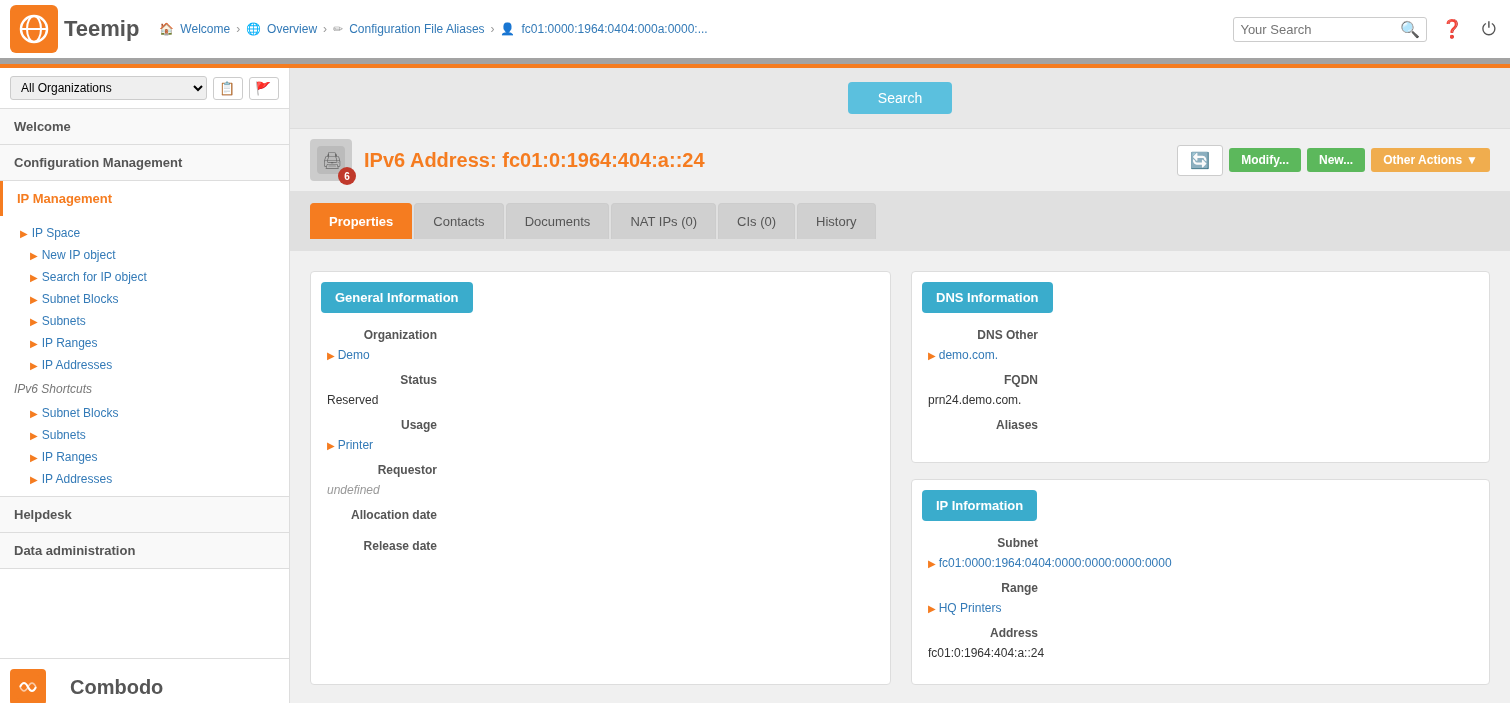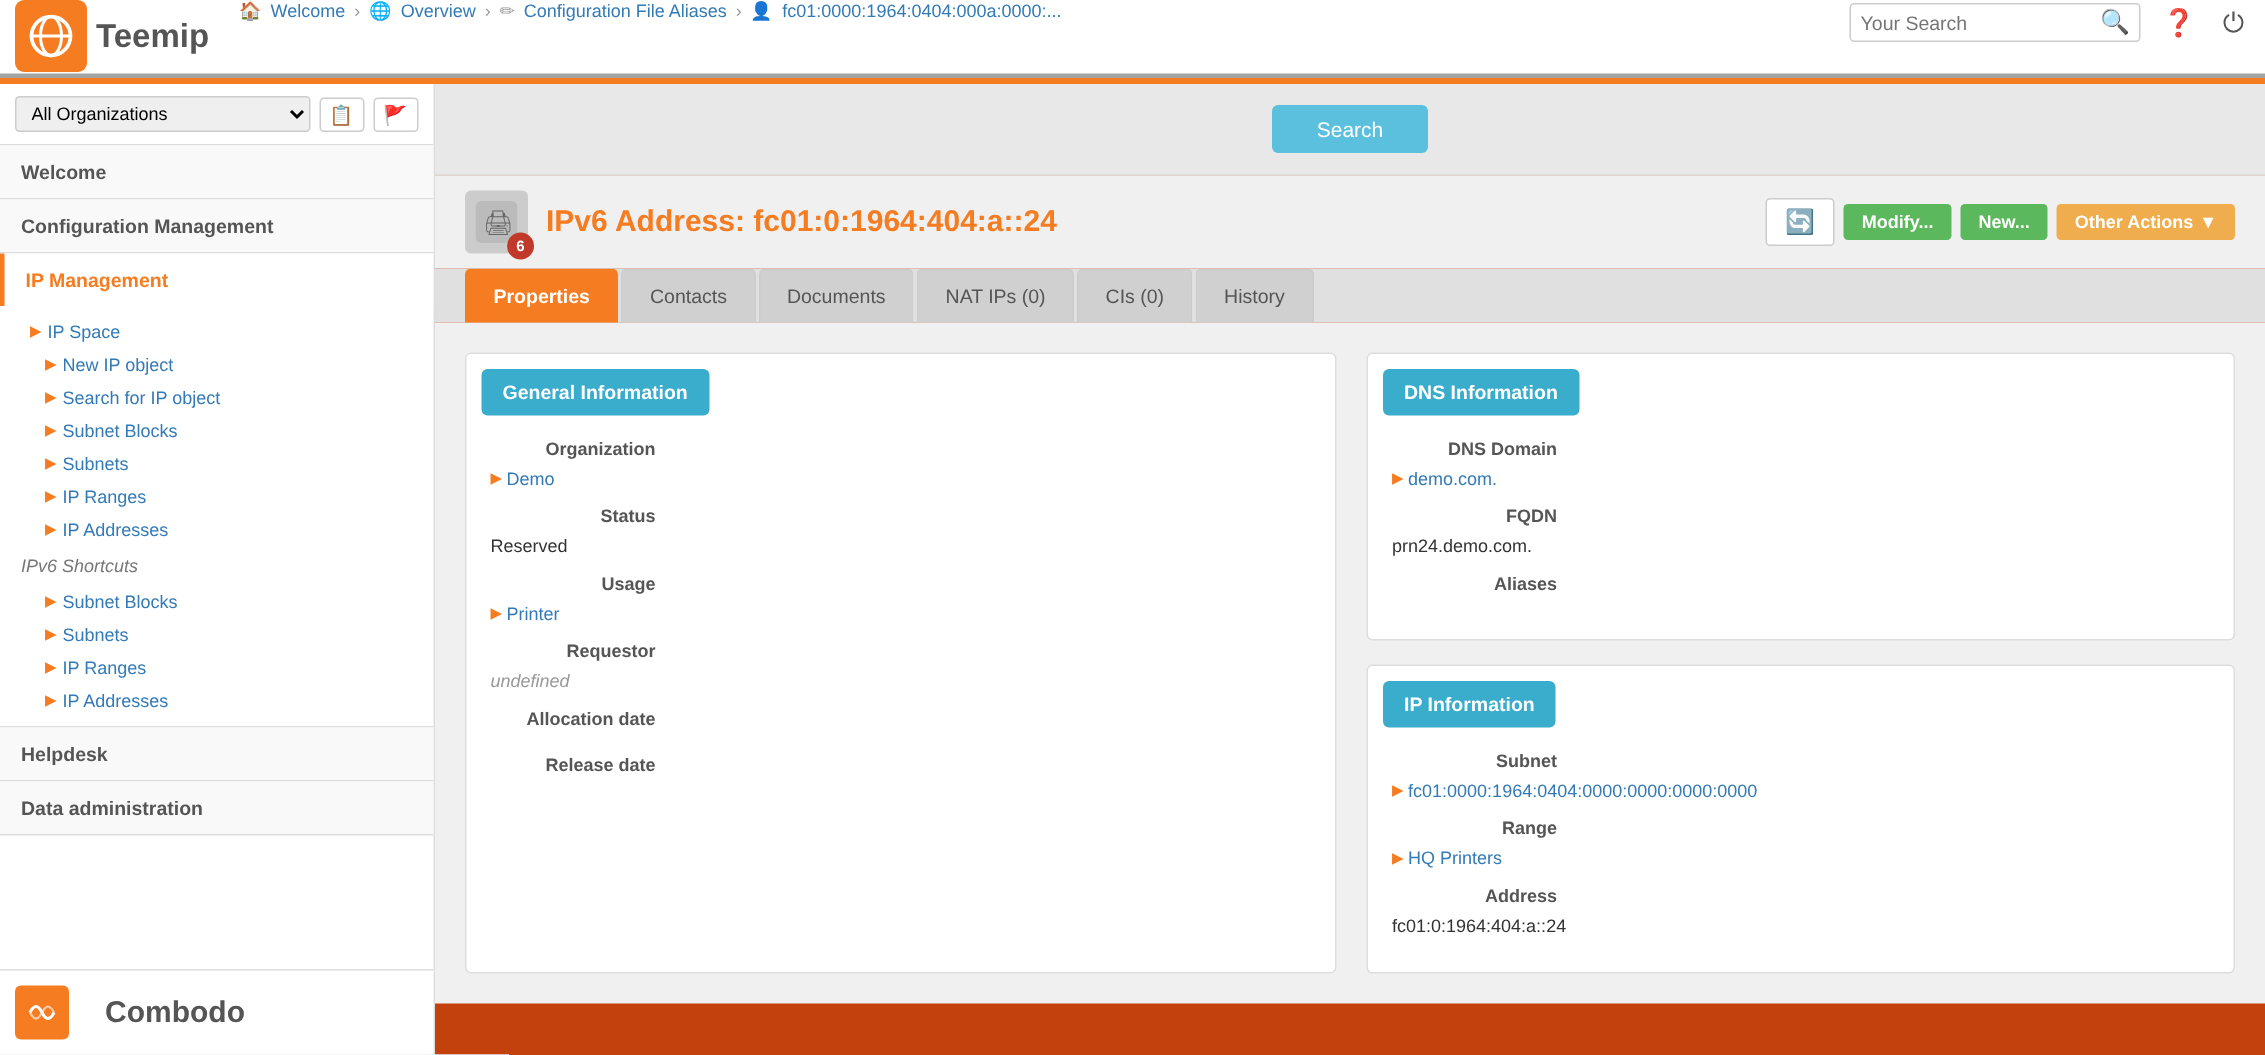--- a/index.html
+++ b/index.html
@@ -1,25 +1,25 @@
 <!DOCTYPE html>
 <html><head>
   <meta charset="utf-8">
   <style>
     * { box-sizing: border-box; margin: 0; padding: 0; }
     body { font-family: Arial, sans-serif; font-size: 13px; background: #f0f0f0; color: #333; }
 
     
     .top-header {
       background: #fff;
-      border-bottom: 3px solid #a3a3a3;
-      display: flex;
-      align-items: flex-start;
+      border-bottom: 6px solid #a3a3a3;
+      display: flex;
+      align-items: center;
       padding: 0 10px;
-      height: 52px;
+      height: 64px;
       position: relative;
     }
     .logo-area {
       display: flex;
       align-items: center;
       margin-right: 20px;
     }
     .logo-icon {
       width: 48px;
       height: 48px;
@@ -266,21 +266,21 @@
       font-weight: bold;
     }
     .btn-refresh { background: #fff; border: 1px solid #ccc; color: #555; font-size: 16px; }
     .btn-modify { background: #5cb85c; color: #fff; }
     .btn-new { background: #5cb85c; color: #fff; }
     .btn-other { background: #f0ad4e; color: #fff; display: flex; align-items: center; gap: 4px; }
 
     
     .tabs-area {
       background: #e0e0e0;
-      padding: 0 20px;
+      padding: 12px 20px;
     }
     .tabs {
       display: flex;
       gap: 2px;
     }
     .tab {
       padding: 10px 18px;
       cursor: pointer;
       font-size: 13px;
       border-radius: 4px 4px 0 0;
@@ -568,21 +568,21 @@
             </div>
           </div>
         </div>
 
         <div style="flex:1; min-width:340px; display:flex; flex-direction:column; gap:16px;">
 
           <div class="panel">
             <div class="panel-header">DNS Information</div>
             <div class="panel-body">
               <div class="field-row">
-                <span class="field-label">DNS Domain</span>
+                <span class="field-label">DNS Other</span>
                 <span class="field-value">
                   <a href="#" class="field-link">
                     <span class="arr">▶</span>
                     <span>demo.com.</span>
                   </a>
                 </span>
               </div>
               <div class="field-row">
                 <span class="field-label">FQDN</span>
                 <span class="field-value">prn24.demo.com.</span>

